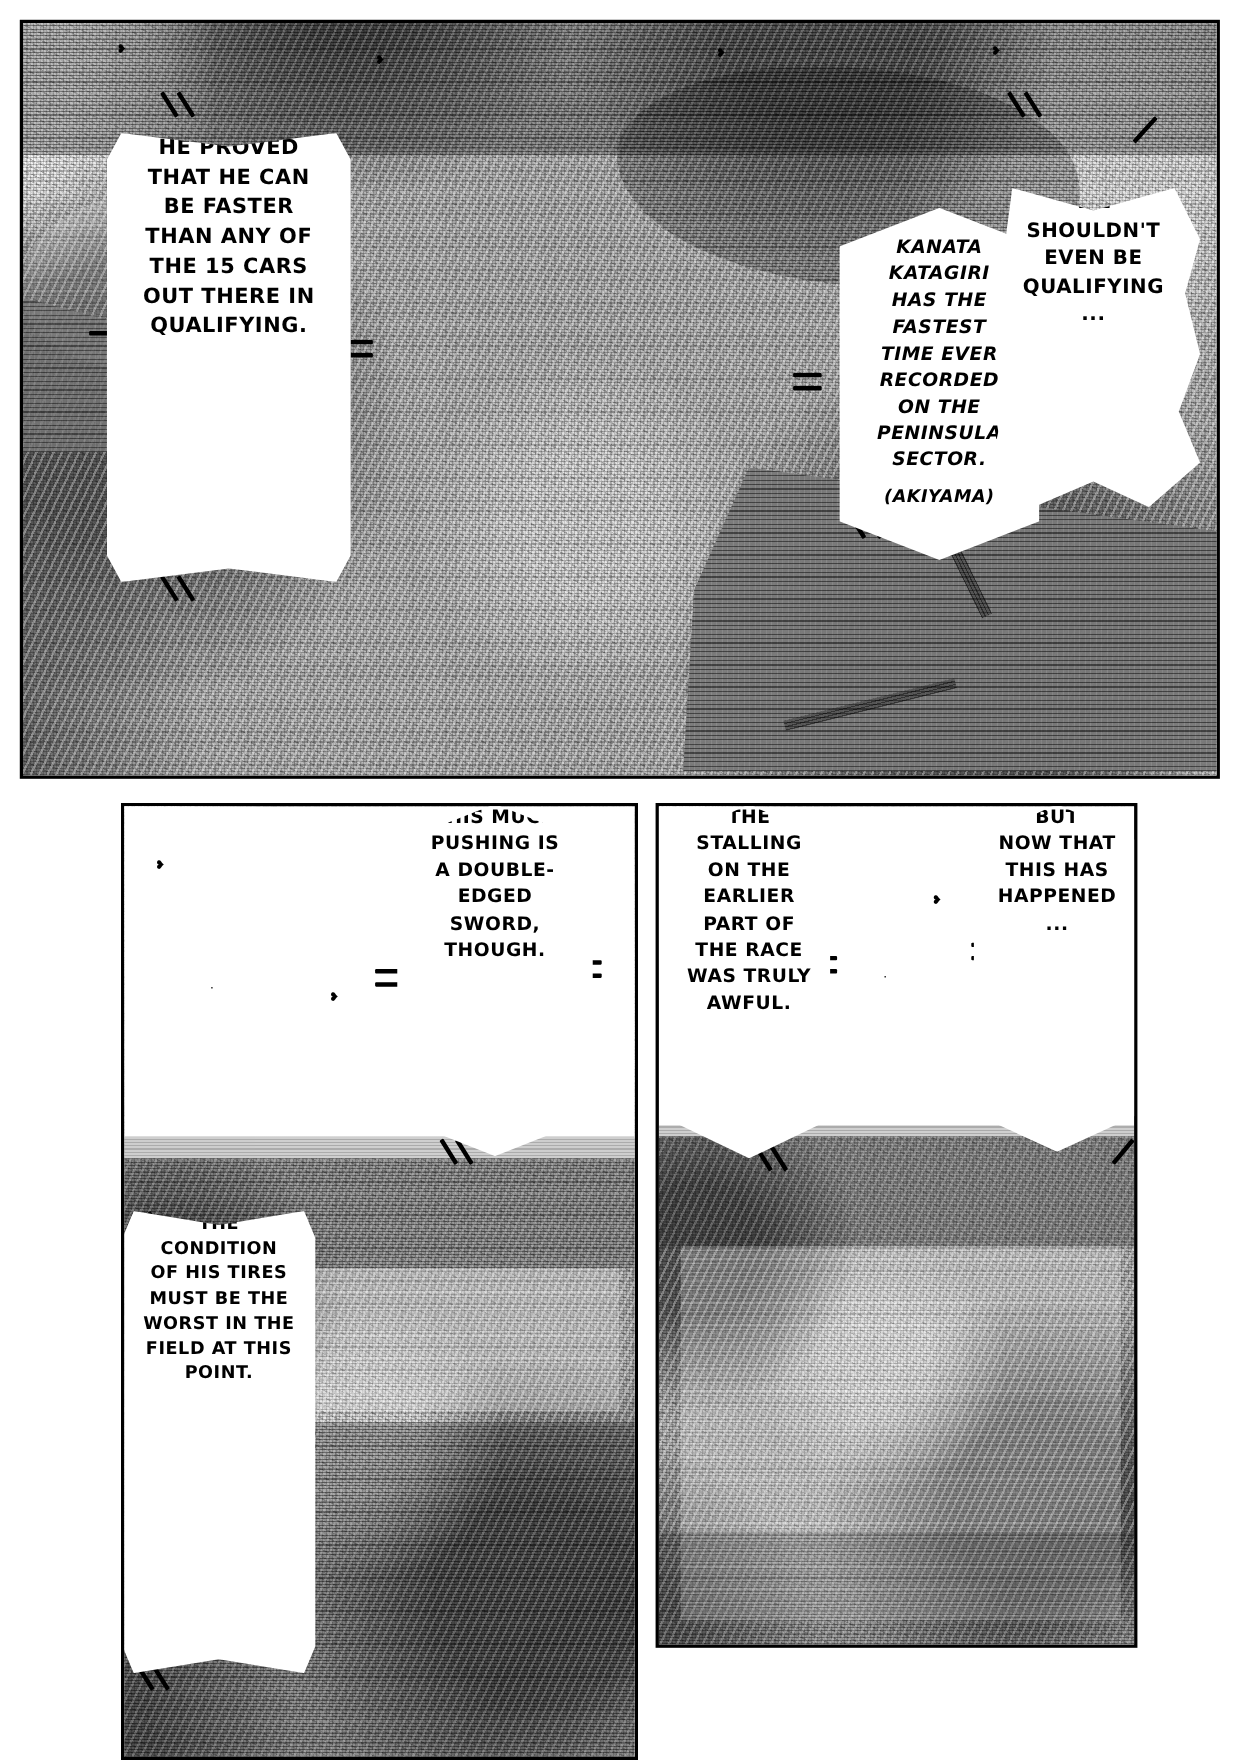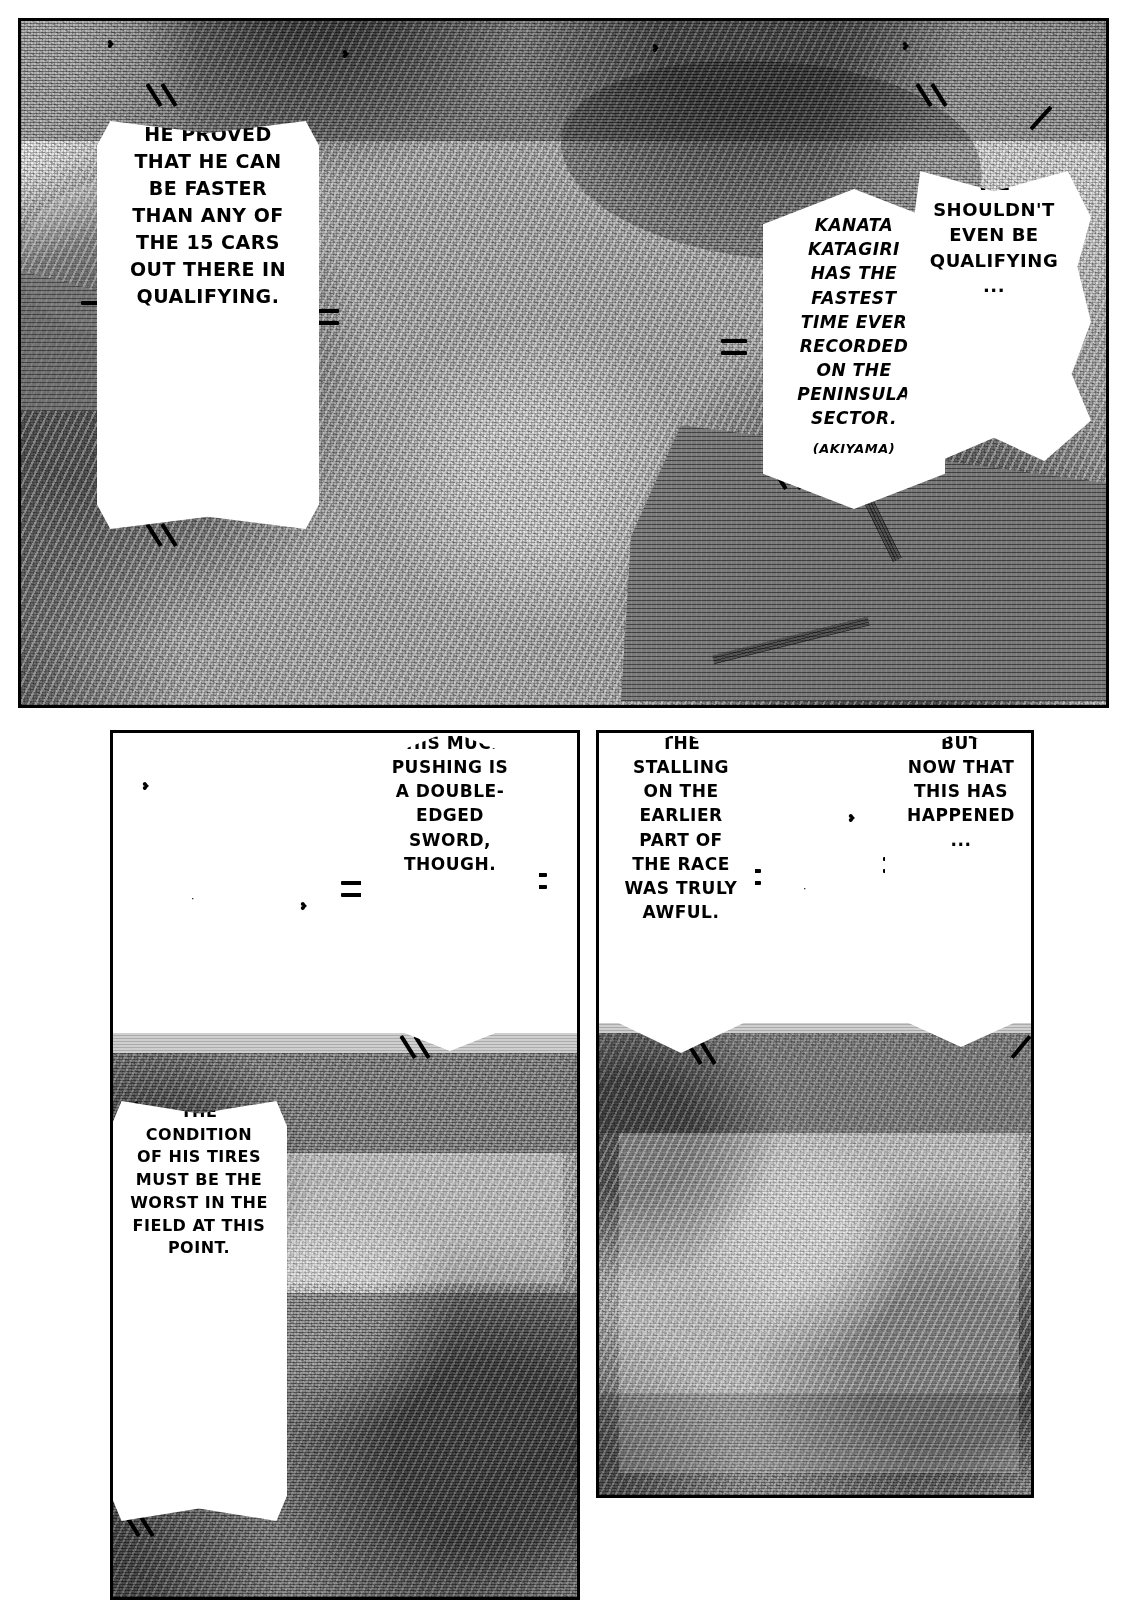--- a/index.html
+++ b/index.html
@@ -103,21 +103,21 @@
     text-align: center;
     line-height: 1.42;
     display: flex;
     align-items: flex-start;
     justify-content: center;
     box-sizing: border-box;
   }
   .balloon .txt { padding: 0 10px; white-space: pre-line; }
   .balloon .attrib {
     display: block;
-    font-size: 13px;
+    font-size: 16px;
     font-weight: 700;
     margin-top: 10px;
   }
 
   
   .b-long {
     clip-path: polygon(
       0% 6%, 6% 0%, 50% 3%, 94% 0%, 100% 6%,
       100% 94%, 94% 100%, 50% 97%, 6% 100%, 0% 94%
     );

